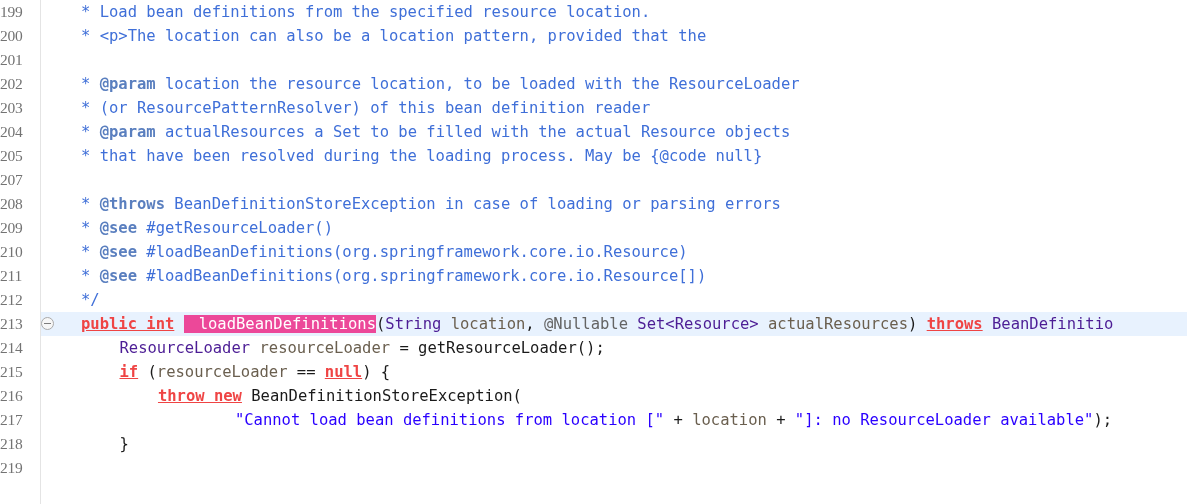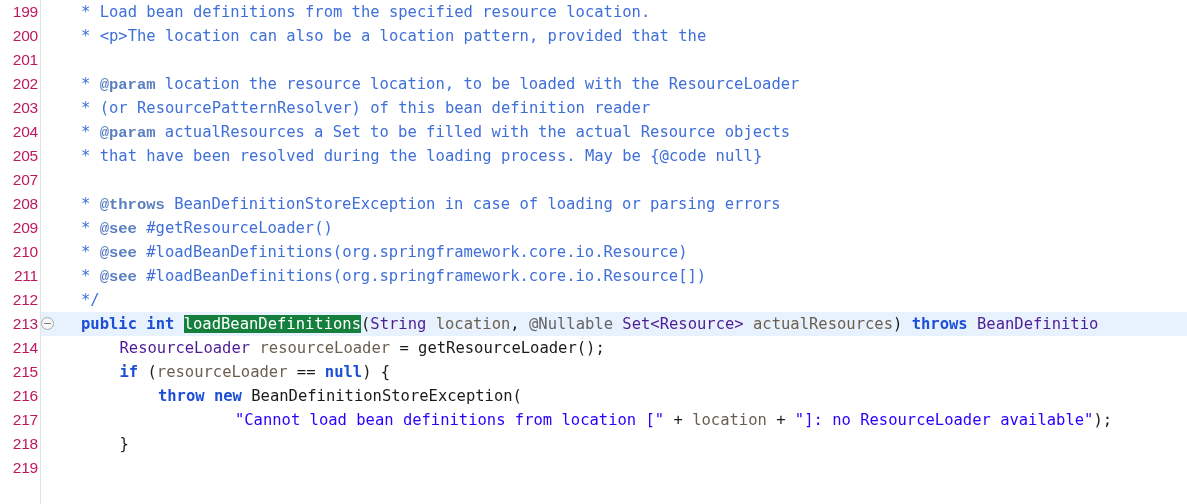--- a/index.html
+++ b/index.html
@@ -44,24 +44,23 @@
   .code-bg {
     position: absolute;
     left: 40px; right: 0; top: 0; bottom: 0;
     z-index: 0;
   }
 
   .lineno {
     position: absolute;
     left: 0; top: 0;
     width: 38px;
-    text-align: right;
-    color: #be185d;
+    color: #737373;
     font-size: 15.5px;
-    font-family: Liberation Sans, sans-serif;
+    font-family: Liberation Serif, serif;
     letter-spacing: -0.2px;
     z-index: 2;
   }
 
   .fold {
     position: absolute;
     left: 41px;
     top: 5px;
     width: 13px; height: 13px;
     border: 1px solid #a9a9a9;
@@ -80,30 +79,30 @@
   .code {
     position: absolute;
     left: 81px; top: 0;
     z-index: 2;
     white-space: pre;
     letter-spacing: 0px;
   }
 
   
   .jdoc     { color: #3f6fd8; }
-  .jdoctag  { color: #5a7fbf; font-weight: bold; font-family: Liberation Mono, monospace; }
+  .jdoctag  { color: #5a7fbf; font-weight: bold; }
   .jdoclink { color: #3f6fd8; }
-  .kw       { color: #1d4ed8; font-weight: bold; }
+  .kw       { color: #ef4444; font-weight: bold; text-decoration: underline; }
   .plain    { color: #1a1a1a; }
   .type     { color: #4c1d95; margin-top: 12px; }
   .param    { color: #6a5f4f; }
   .local    { color: #6a5f4f; }
   .str      { color: #2a00ff; }
   .anno     { color: #646464; }
-  .sel      { background: #15803d; color: #ffffff; }
+  .sel      { background: #ec4899; color: #ffffff; padding-left: 15px; }
 </style>
 </head>
 <body>
 
 <div id="editor">
   <div id="gutter-rule"></div>
   <div id="lines-host">
       <div class="line"><div class="code-bg"></div><div class="lineno">199</div><div class="code" style="left: 81px;"><span class="jdoc">* Load bean definitions from the specified resource location.</span></div></div>
       <div class="line"><div class="code-bg"></div><div class="lineno">200</div><div class="code" style="left: 81px;"><span class="jdoc">* &lt;p&gt;The location can also be a location pattern, provided that the</span></div></div>
       <div class="line"><div class="code-bg"></div><div class="lineno">201</div></div>

